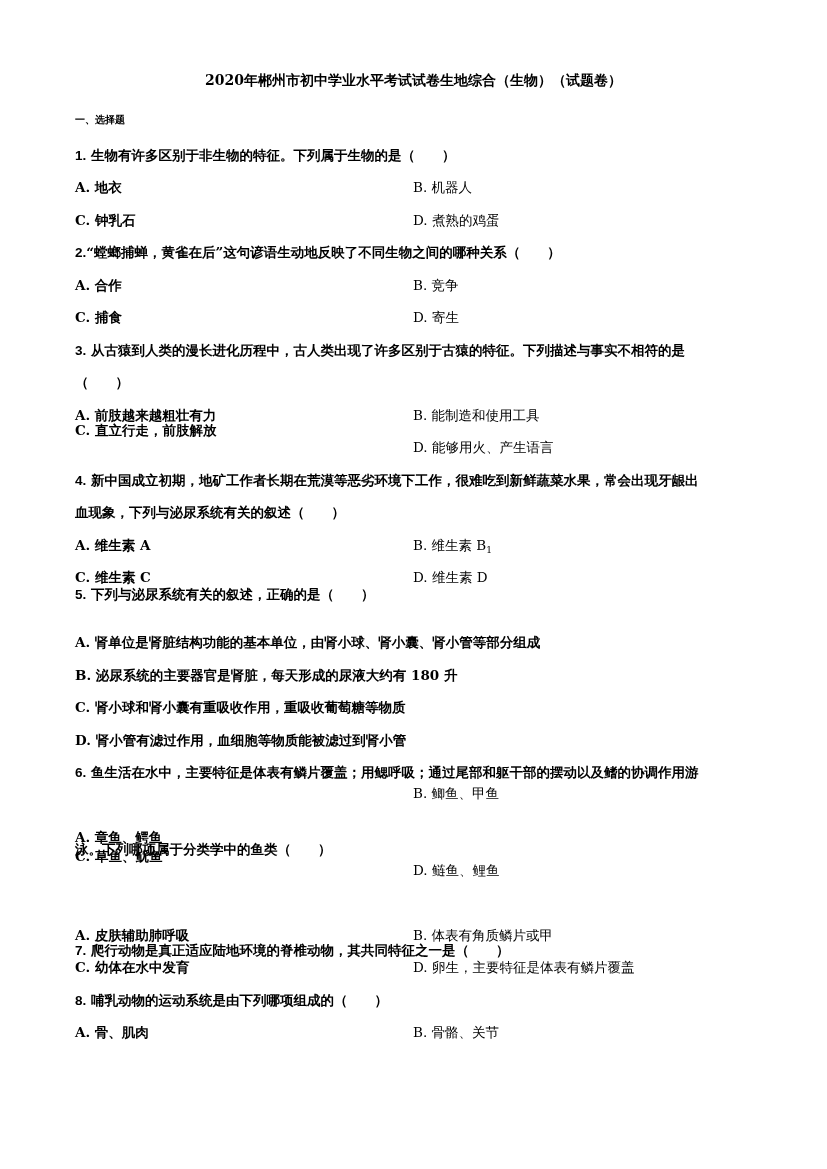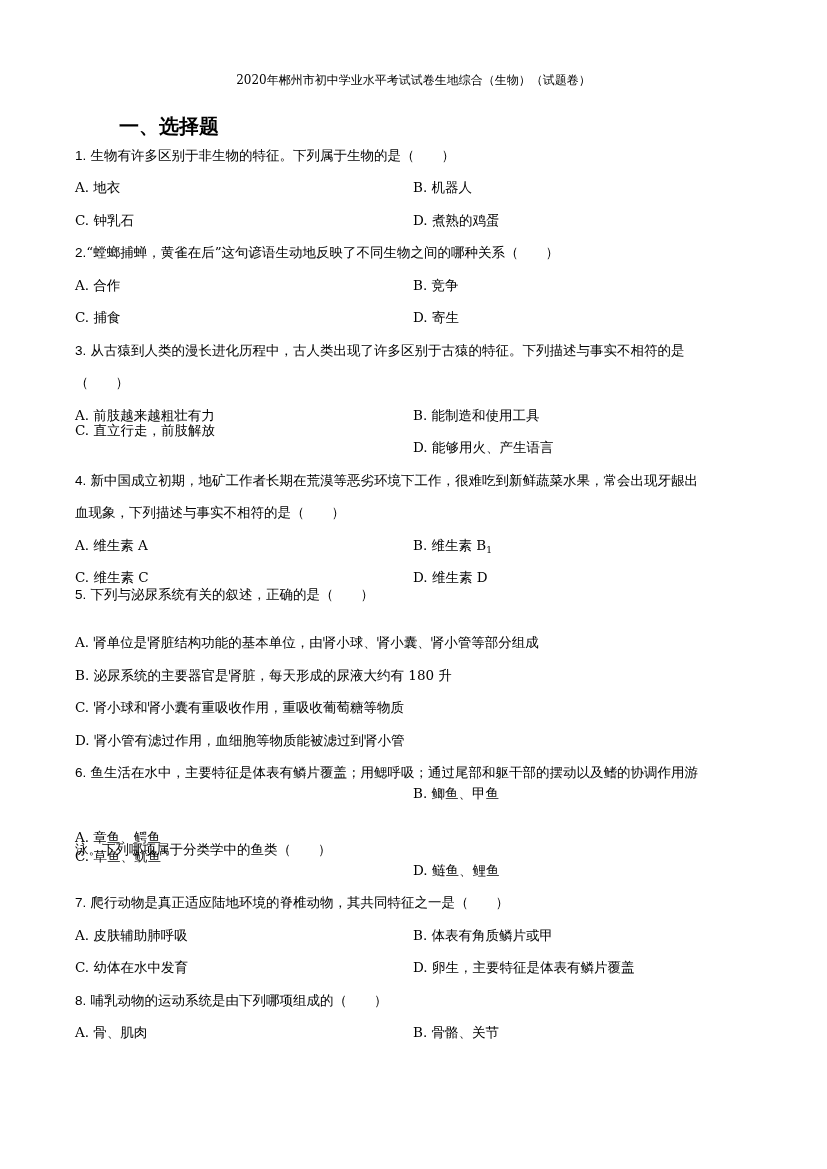--- a/index.html
+++ b/index.html
@@ -3,32 +3,32 @@
   <meta charset="utf-8">
   <style>
     html, body { margin: 0; padding: 0; background: #ffffff; }
     body {
       width: 827px; height: 1169px; position: relative; overflow: hidden;
       font-family: "DejaVu Serif", "Liberation Serif", serif;
       color: #000000;
     }
     .title {
       position: absolute; left: 0; right: 0; top: 72px;
-      text-align: center; font-size: 12px; font-weight: normal;
+      text-align: center; font-size: 14px; font-weight: bold;
       letter-spacing: 0px;
     }
     .section {
       position: absolute; left: 75px; top: 113px;
-      font-size: 20px; font-weight: bold; margin-left: 44px;
+      font-size: 10px; font-weight: bold;
     }
     .line {
       position: absolute; font-size: 13.5px; white-space: nowrap; line-height: 18px;
     }
     .num { font-family: "Liberation Sans", sans-serif; }
-    .colA { left: 75px; }
+    .colA { left: 75px; font-weight: bold; }
     .colB { left: 413px; }
     sub { font-size: 9px; vertical-align: -3px; }
   </style>
 </head>
 <body>
 
 <div>
   <div class="title">2020年郴州市初中学业水平考试试卷生地综合（生物）（试题卷）</div>
   <div class="section">一、选择题</div>
 
@@ -45,40 +45,40 @@
   <div class="line colB" style="top:308px">D.  寄生</div>
 
   <div class="line colA" style="top:341px"><span class="num">3.</span> <span>从古猿到人类的漫长进化历程中，古人类出现了许多区别于古猿的特征。下列描述与事实不相符的是</span></div>
   <div class="line colA" style="top:373px">（　　）</div>
   <div class="line colA" style="top:406px">A.  前肢越来越粗壮有力</div>
   <div class="line colB" style="top:406px">B.  能制造和使用工具</div>
   <div class="line colA" style="top:421px">C.  直立行走，前肢解放</div>
   <div class="line colB" style="top:438px">D.  能够用火、产生语言</div>
 
   <div class="line colA" style="top:471px"><span class="num">4.</span> <span>新中国成立初期，地矿工作者长期在荒漠等恶劣环境下工作，很难吃到新鲜蔬菜水果，常会出现牙龈出</span></div>
-  <div class="line colA" style="top:503px">血现象，下列描述与事实不相符的是（　　）</div>
+  <div class="line colA" style="top:503px">血现象，下列与泌尿系统有关的叙述（　　）</div>
   <div class="line colA" style="top:536px">A.  维生素 A</div>
   <div class="line colB" style="top:536px"><span>B.  维生素 B</span><sub>1</sub></div>
   <div class="line colA" style="top:568px">C.  维生素 C</div>
   <div class="line colB" style="top:568px">D.  维生素 D</div>
 
   <div class="line colA" style="top:585px"><span class="num">5.</span> <span>下列与泌尿系统有关的叙述，正确的是（　　）</span></div>
   <div class="line colA" style="top:633px">A.  肾单位是肾脏结构功能的基本单位，由肾小球、肾小囊、肾小管等部分组成</div>
   <div class="line colA" style="top:666px">B.  泌尿系统的主要器官是肾脏，每天形成的尿液大约有 180 升</div>
   <div class="line colA" style="top:698px">C.  肾小球和肾小囊有重吸收作用，重吸收葡萄糖等物质</div>
   <div class="line colA" style="top:731px">D.  肾小管有滤过作用，血细胞等物质能被滤过到肾小管</div>
 
   <div class="line colA" style="top:763px"><span class="num">6.</span> <span>鱼生活在水中，主要特征是体表有鳞片覆盖；用鳃呼吸；通过尾部和躯干部的摆动以及鳍的协调作用游</span></div>
   <div class="line colA" style="top:840px">泳。下列哪项属于分类学中的鱼类（　　）</div>
   <div class="line colA" style="top:828px">A.  章鱼、鳄鱼</div>
   <div class="line colB" style="top:784px">B.  鲫鱼、甲鱼</div>
   <div class="line colA" style="top:847px">C.  草鱼、鱿鱼</div>
   <div class="line colB" style="top:861px">D.  鲢鱼、鲤鱼</div>
 
-  <div class="line colA" style="top:893px"><span class="num">7.</span> <span>爬行动物是真正适应陆地环境的脊椎动物，其共同特征之一是（　　）</span></div>
+  <div class="line colA" style="top:941px"><span class="num">7.</span> <span>爬行动物是真正适应陆地环境的脊椎动物，其共同特征之一是（　　）</span></div>
   <div class="line colA" style="top:926px">A.  皮肤辅助肺呼吸</div>
   <div class="line colB" style="top:926px">B.  体表有角质鳞片或甲</div>
   <div class="line colA" style="top:958px">C.  幼体在水中发育</div>
   <div class="line colB" style="top:958px">D.  卵生，主要特征是体表有鳞片覆盖</div>
 
   <div class="line colA" style="top:991px"><span class="num">8.</span> <span>哺乳动物的运动系统是由下列哪项组成的（　　）</span></div>
   <div class="line colA" style="top:1023px">A.  骨、肌肉</div>
   <div class="line colB" style="top:1023px">B.  骨骼、关节</div>
 </div>
 

